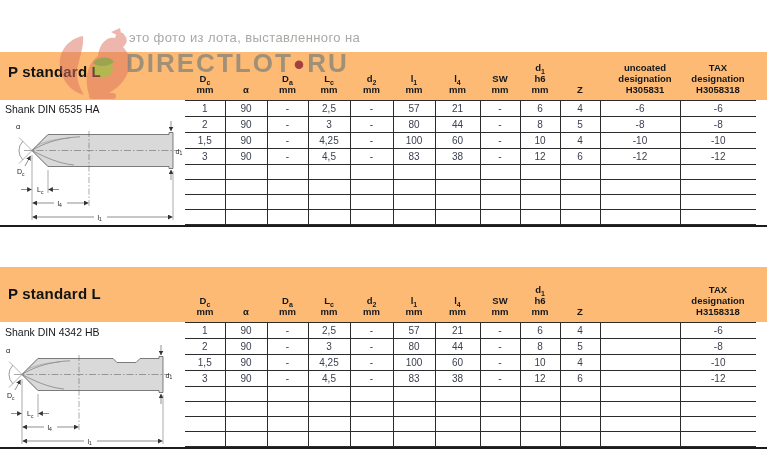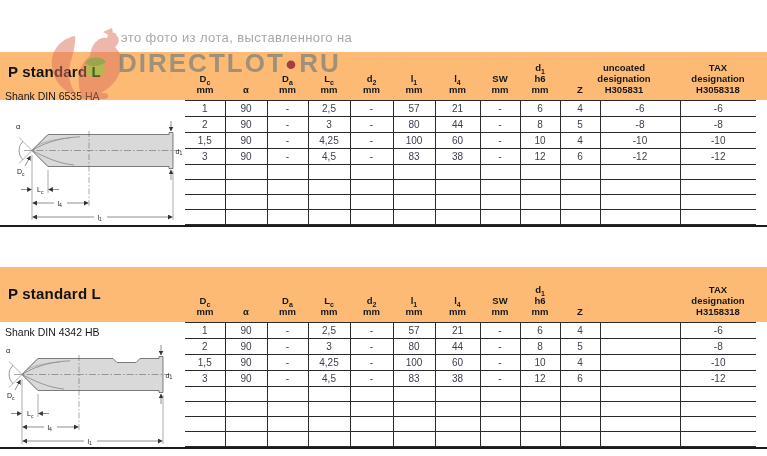--- a/index.html
+++ b/index.html
@@ -1,20 +1,20 @@
 <!DOCTYPE html>
 <html><head>
 <meta charset="utf-8">
 <style>
   html,body{margin:0;padding:0;background:#fff;}
   .page{position:relative;width:767px;height:456px;background:#ffffff;overflow:hidden;
         font-family:"Liberation Sans",sans-serif;}
 
   
-  .watermark{position:absolute;inset:0;z-index:10;pointer-events:none;}
+  .watermark{position:absolute;inset:0;z-index:10;pointer-events:none;margin-left:8px;}
   .squirrel{position:absolute;opacity:.5;}
   .wm-caption{position:absolute;left:121px;top:30px;font-size:13px;letter-spacing:.4px;
               color:rgba(150,154,148,.85);}
   .wm-brand{position:absolute;left:118px;top:48px;font-size:26px;font-weight:bold;
             letter-spacing:2px;color:rgba(125,128,122,.72);line-height:1.1;}
   .wm-dot{font-size:30px;vertical-align:-3px;color:rgba(140,32,46,.8);margin:0 1px;}
 
   
   .band{position:absolute;left:0;right:0;background:#fdba74;}
   .sec-title{position:absolute;left:8px;font-size:15px;font-weight:bold;color:#121212;
@@ -79,34 +79,34 @@
             <div>mm</div>
           </div>
           <div class="hcell" style="left: 520px; width: 40px;">
             <div>d<sub>1</sub></div>
             <div>h6</div>
             <div>mm</div>
           </div>
           <div class="hcell" style="left: 560px; width: 40px;">
             <div>Z</div>
           </div>
-          <div class="hcell" style="left: 584px; width: 80px;">
+          <div class="hcell" style="left: 605px; width: 80px;">
             <div>uncoated</div>
             <div>designation</div>
             <div>H305831</div>
           </div>
           <div class="hcell" style="left: 680px; width: 76px;">
             <div>TAX</div>
             <div>designation</div>
             <div>H3058318</div>
           </div>
         </div>
     </div>
 
-    <div class="shank" style="top:90px">Shank DIN 6535 HA</div>
+    <div class="shank" style="top:103px">Shank DIN 6535 HA</div>
 
     <svg class="drawing" style="left:12px;top:114px" width="180" height="112" viewBox="0 0 180 112">
       <defs>
         <marker id="dimarr" markerWidth="5" markerHeight="5" refX="4.4" refY="2.5" orient="auto" markerUnits="userSpaceOnUse">
           <path d="M0,0 L4.6,2.5 L0,5 Z" fill="#333"></path>
         </marker>
       </defs>
 
       <line x1="36" y1="20.5" x2="7" y2="49.5" stroke="#666" stroke-width="0.5"></line>
       <line x1="36" y1="52.5" x2="7" y2="23.5" stroke="#666" stroke-width="0.5"></line>

